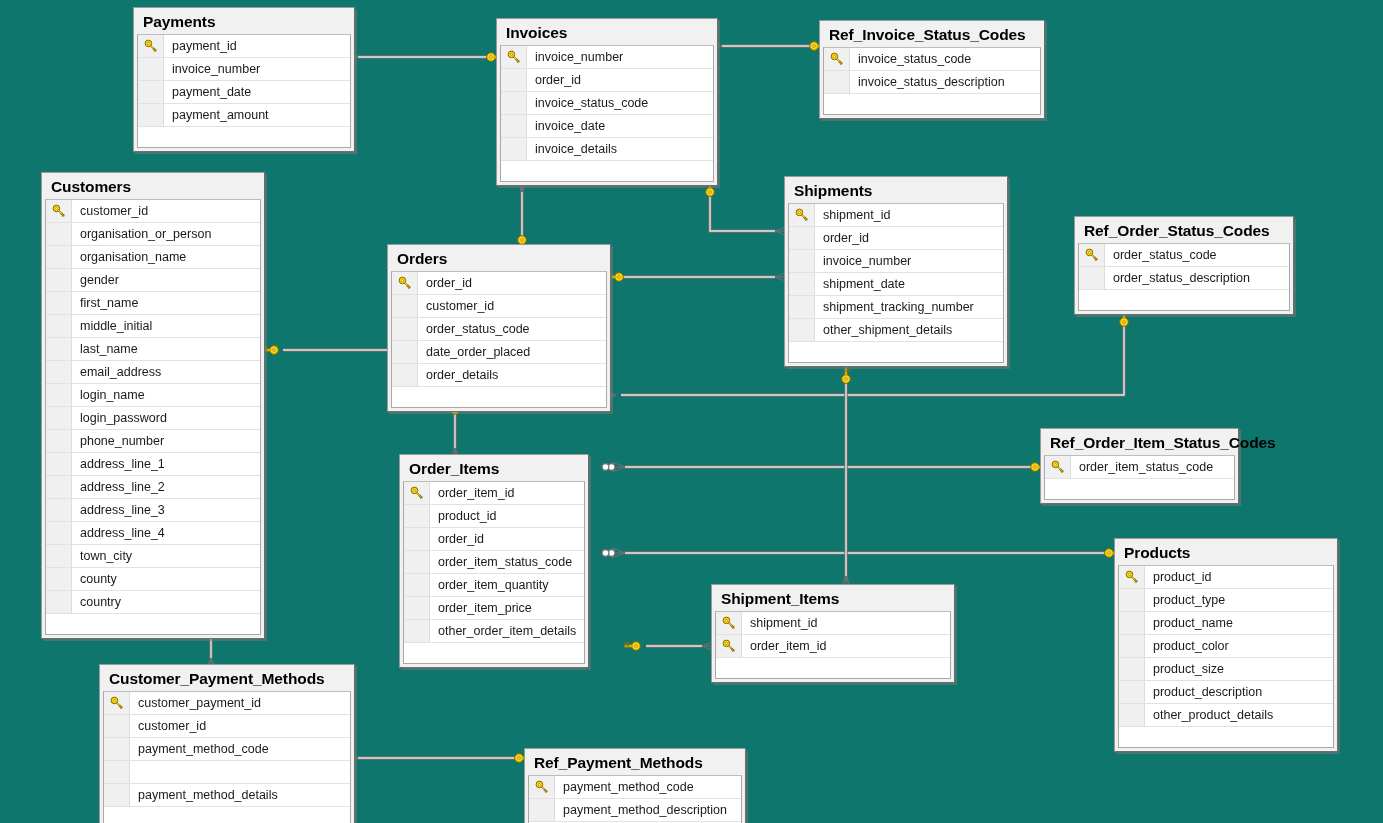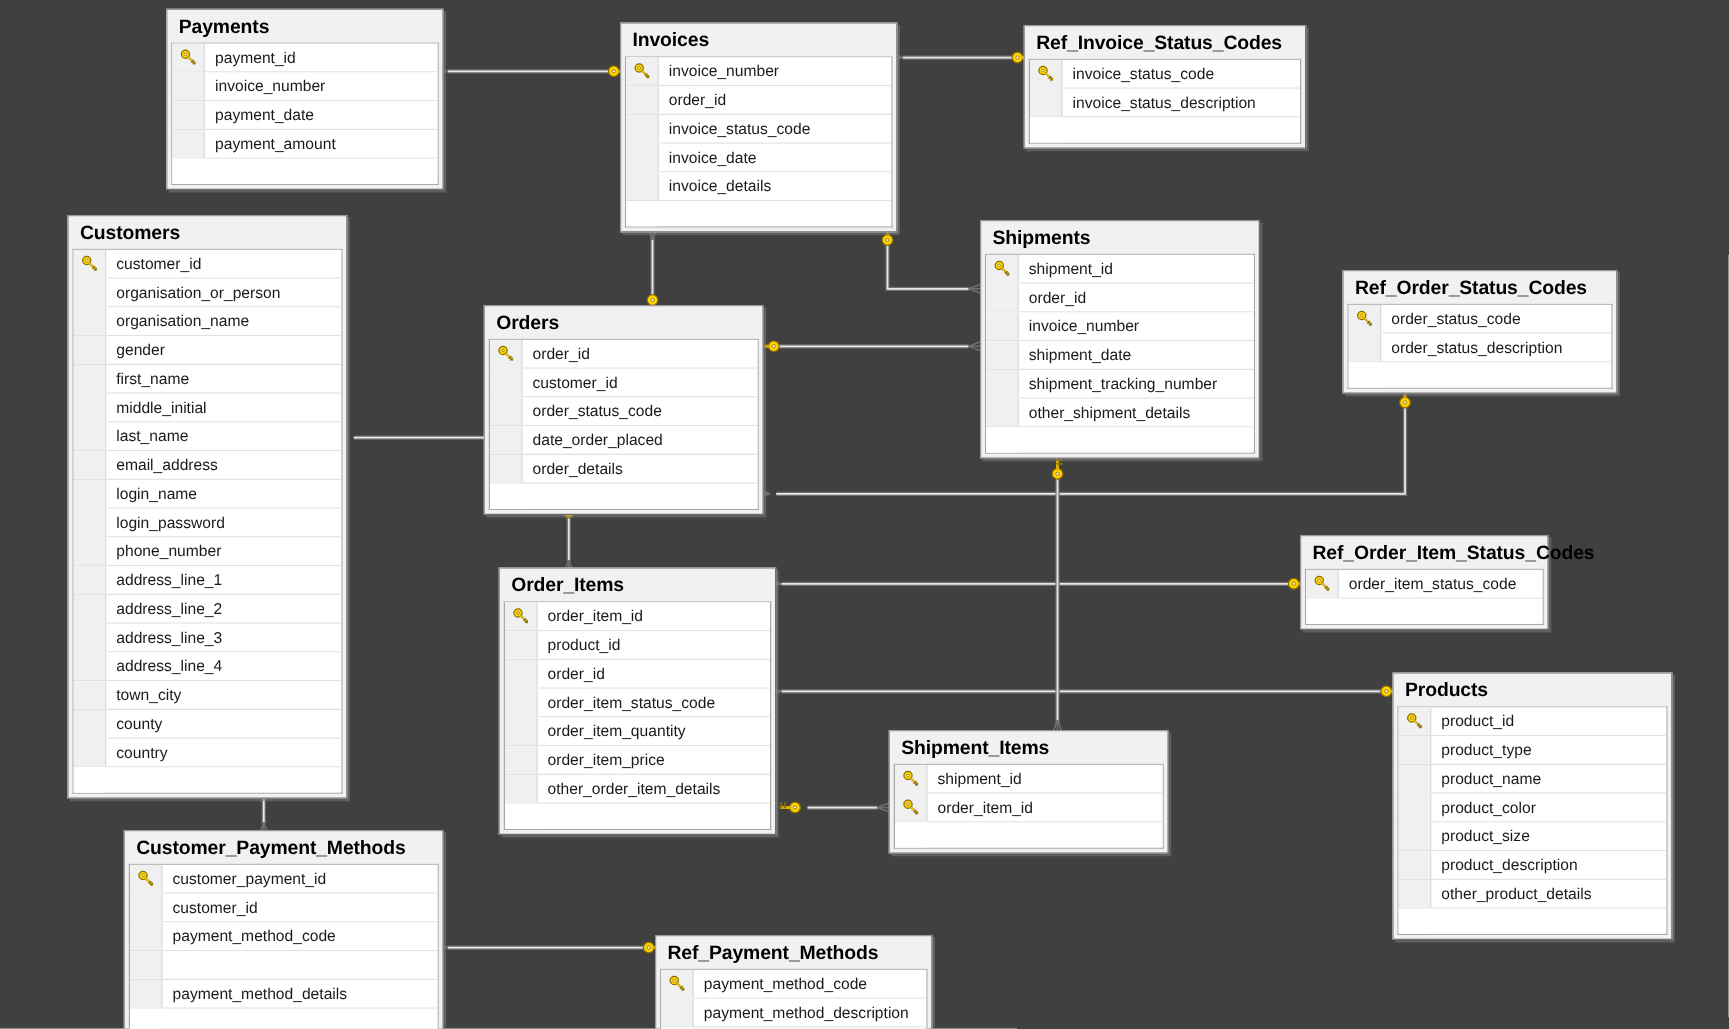--- a/index.html
+++ b/index.html
@@ -6,21 +6,21 @@
   html,body{margin:0;padding:0;background:#ffffff;}
   body{
     font-family:"Liberation Sans", sans-serif;
     -webkit-font-smoothing:antialiased;
   }
   #canvas{
     position:relative;
     width:1383px;
     height:823px;
     overflow:hidden;
-    background:#404040;
+    background:#0f766e;
   }
   #links{
     position:absolute;
     left:0; top:0;
     width:1383px; height:823px;
     pointer-events:none;
     z-index:1;
   }
   
   .entity{
@@ -439,21 +439,21 @@
         <div class="col">
           <div class="gutter"></div>
           <div class="col-name">invoice_status_description</div>
         </div>
         <div class="col filler">
           <div class="gutter"></div>
           <div class="col-name"></div>
         </div>
       </div>
     </div>
-    <div class="entity" style="left: 54px; top: 172px; width: 224px;">
+    <div class="entity" style="left: 41px; top: 172px; width: 224px;">
       <div class="entity-title">Customers</div>
       <div class="cols">
         <div class="col">
           <div class="gutter">
             <svg class="keyicon" viewBox="0 0 14 14">
               <circle cx="4.4" cy="4.4" r="3.3" fill="#ffd400" stroke="#8a6d00" stroke-width="1"></circle>
               <circle cx="4.4" cy="4.4" r="1.05" fill="#ffffff" stroke="#8a6d00" stroke-width="0.6"></circle>
               <path d="M6.6,6.6 L11.8,11.8" stroke="#8a6d00" stroke-width="1.5" stroke-linecap="round"></path>
               <path d="M6.6,6.6 L11.6,11.6" stroke="#ffd400" stroke-width="0.9" stroke-linecap="round"></path>
               <path d="M9.3,10.6 L10.6,9.3" stroke="#8a6d00" stroke-width="1.2" stroke-linecap="round"></path>
@@ -635,21 +635,21 @@
         <div class="col">
           <div class="gutter"></div>
           <div class="col-name">order_status_description</div>
         </div>
         <div class="col filler">
           <div class="gutter"></div>
           <div class="col-name"></div>
         </div>
       </div>
     </div>
-    <div class="entity" style="left: 399px; top: 454px; width: 222px;">
+    <div class="entity" style="left: 399px; top: 454px; width: 190px;">
       <div class="entity-title">Order_Items</div>
       <div class="cols">
         <div class="col">
           <div class="gutter">
             <svg class="keyicon" viewBox="0 0 14 14">
               <circle cx="4.4" cy="4.4" r="3.3" fill="#ffd400" stroke="#8a6d00" stroke-width="1"></circle>
               <circle cx="4.4" cy="4.4" r="1.05" fill="#ffffff" stroke="#8a6d00" stroke-width="0.6"></circle>
               <path d="M6.6,6.6 L11.8,11.8" stroke="#8a6d00" stroke-width="1.5" stroke-linecap="round"></path>
               <path d="M6.6,6.6 L11.6,11.6" stroke="#ffd400" stroke-width="0.9" stroke-linecap="round"></path>
               <path d="M9.3,10.6 L10.6,9.3" stroke="#8a6d00" stroke-width="1.2" stroke-linecap="round"></path>
@@ -749,21 +749,21 @@
         <div class="col">
           <div class="gutter"></div>
           <div class="col-name">other_product_details</div>
         </div>
         <div class="col filler">
           <div class="gutter"></div>
           <div class="col-name"></div>
         </div>
       </div>
     </div>
-    <div class="entity" style="left: 711px; top: 584px; width: 224px;">
+    <div class="entity" style="left: 711px; top: 584px; width: 244px;">
       <div class="entity-title">Shipment_Items</div>
       <div class="cols">
         <div class="col">
           <div class="gutter">
             <svg class="keyicon" viewBox="0 0 14 14">
               <circle cx="4.4" cy="4.4" r="3.3" fill="#ffd400" stroke="#8a6d00" stroke-width="1"></circle>
               <circle cx="4.4" cy="4.4" r="1.05" fill="#ffffff" stroke="#8a6d00" stroke-width="0.6"></circle>
               <path d="M6.6,6.6 L11.8,11.8" stroke="#8a6d00" stroke-width="1.5" stroke-linecap="round"></path>
               <path d="M6.6,6.6 L11.6,11.6" stroke="#ffd400" stroke-width="0.9" stroke-linecap="round"></path>
               <path d="M9.3,10.6 L10.6,9.3" stroke="#8a6d00" stroke-width="1.2" stroke-linecap="round"></path>

